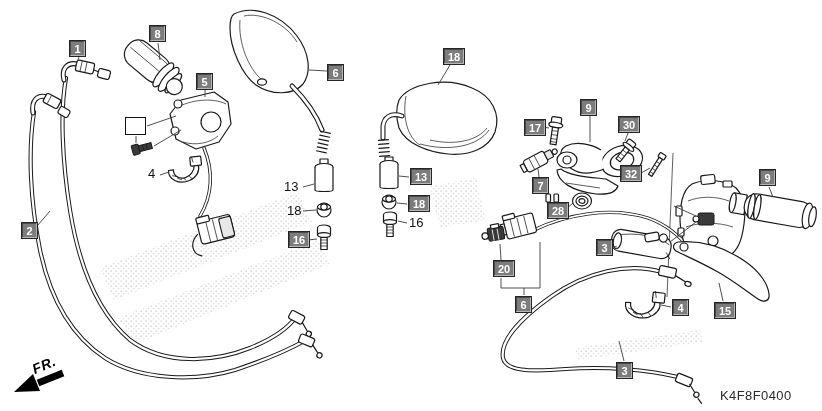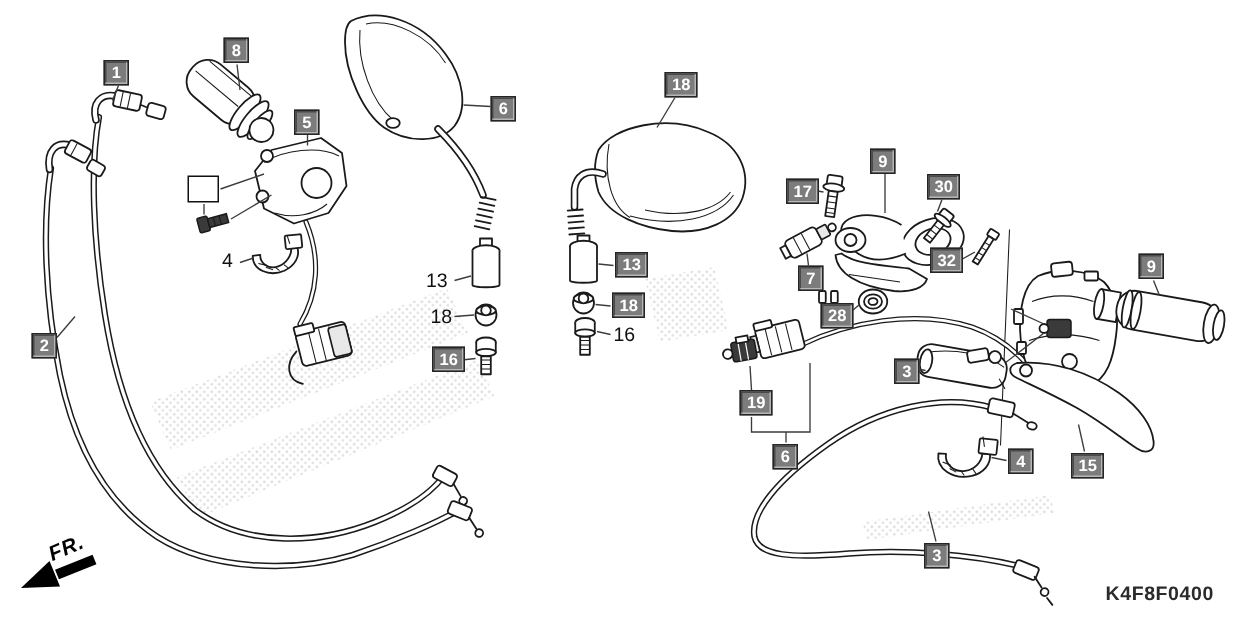--- a/index.html
+++ b/index.html
@@ -17,21 +17,21 @@
     box-shadow:inset -1px -1px 0 rgba(255,255,255,.45), inset 1px 1px 0 rgba(0,0,0,.4);
   }
   .plain-label{position:absolute;color:#111;font-size:13px;line-height:13px;}
   .empty-box{
     position:absolute;width:21px;height:18px;background:#fff;border:1.4px solid #111;box-sizing:border-box;
   }
   #fr-label{
     position:absolute;left:36px;top:361px;color:#000;font-size:14px;font-weight:bold;font-style:italic;
     transform:rotate(-23deg);transform-origin:left bottom;letter-spacing:.5px;
   }
-  #diagram-code{position:absolute;left:737px;top:388px;color:#2b2b2b;font-size:13px;font-weight:bold;letter-spacing:.4px;}
+  #diagram-code{position:absolute;left:720px;top:388px;color:#2b2b2b;font-size:13px;font-weight:normal;letter-spacing:.4px;}
   
   .ln{stroke:#1a1a1a;stroke-width:1.2;fill:none;stroke-linecap:round;stroke-linejoin:round;}
   .fw{stroke:#1a1a1a;stroke-width:1.2;fill:#ffffff;stroke-linejoin:round;}
   .fg{stroke:#1a1a1a;stroke-width:1.1;fill:#e8e8e8;}
   .fd{stroke:#1a1a1a;stroke-width:1;fill:#3a3a3a;}
   .thin{stroke:#1a1a1a;stroke-width:.7;fill:none;}
   .co{stroke:#1a1a1a;stroke-width:4.2;fill:none;stroke-linecap:round;}
   .ci{stroke:#ffffff;stroke-width:2.2;fill:none;stroke-linecap:round;}
   .wo{stroke:#1a1a1a;stroke-width:3.4;fill:none;stroke-linecap:round;}
   .wi{stroke:#ffffff;stroke-width:1.7;fill:none;stroke-linecap:round;}
@@ -423,21 +423,21 @@
   <div class="callout" style="left:288px;top:231px">16</div>
   <div class="callout" style="left:410px;top:168px">13</div>
   <div class="callout" style="left:408px;top:195px">18</div>
   <div class="callout" style="left:524px;top:119px">17</div>
   <div class="callout" style="left:580px;top:99px">9</div>
   <div class="callout" style="left:618px;top:116px">30</div>
   <div class="callout" style="left:532px;top:177px">7</div>
   <div class="callout" style="left:547px;top:202px">28</div>
   <div class="callout" style="left:620px;top:165px">32</div>
   <div class="callout" style="left:759px;top:169px">9</div>
-  <div class="callout" style="left:493px;top:260px">19</div>
+  <div class="callout" style="left:493px;top:260px">20</div>
   <div class="callout" style="left:515px;top:296px">6</div>
   <div class="callout" style="left:596px;top:239px">3</div>
   <div class="callout" style="left:672px;top:299px">4</div>
   <div class="callout" style="left:714px;top:302px">15</div>
   <div class="callout" style="left:616px;top:362px">3</div>
   <div class="callout" style="left:21px;top:222px">2</div>
 
   <div class="plain-label" style="left:284px;top:180px">13</div>
   <div class="plain-label" style="left:287px;top:204px">18</div>
   <div class="plain-label" style="left:409px;top:216px">16</div>

